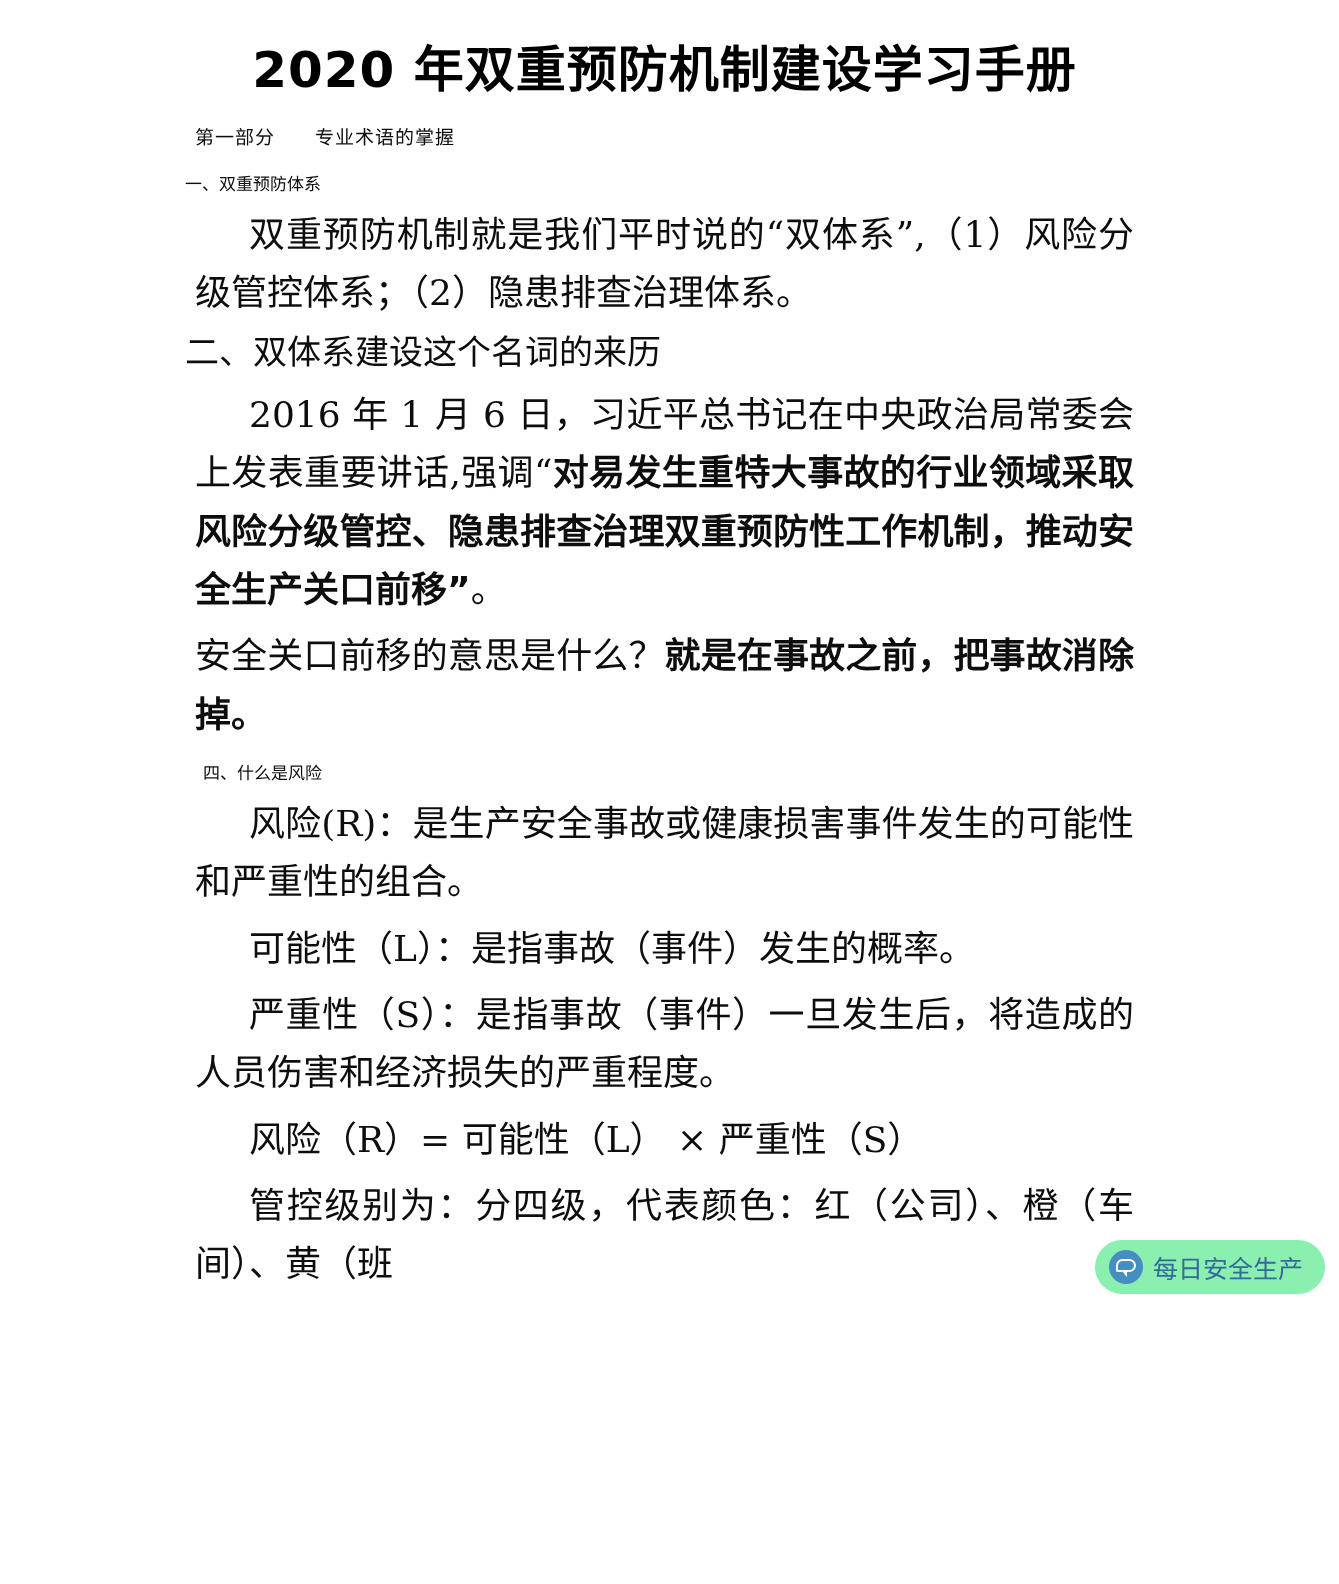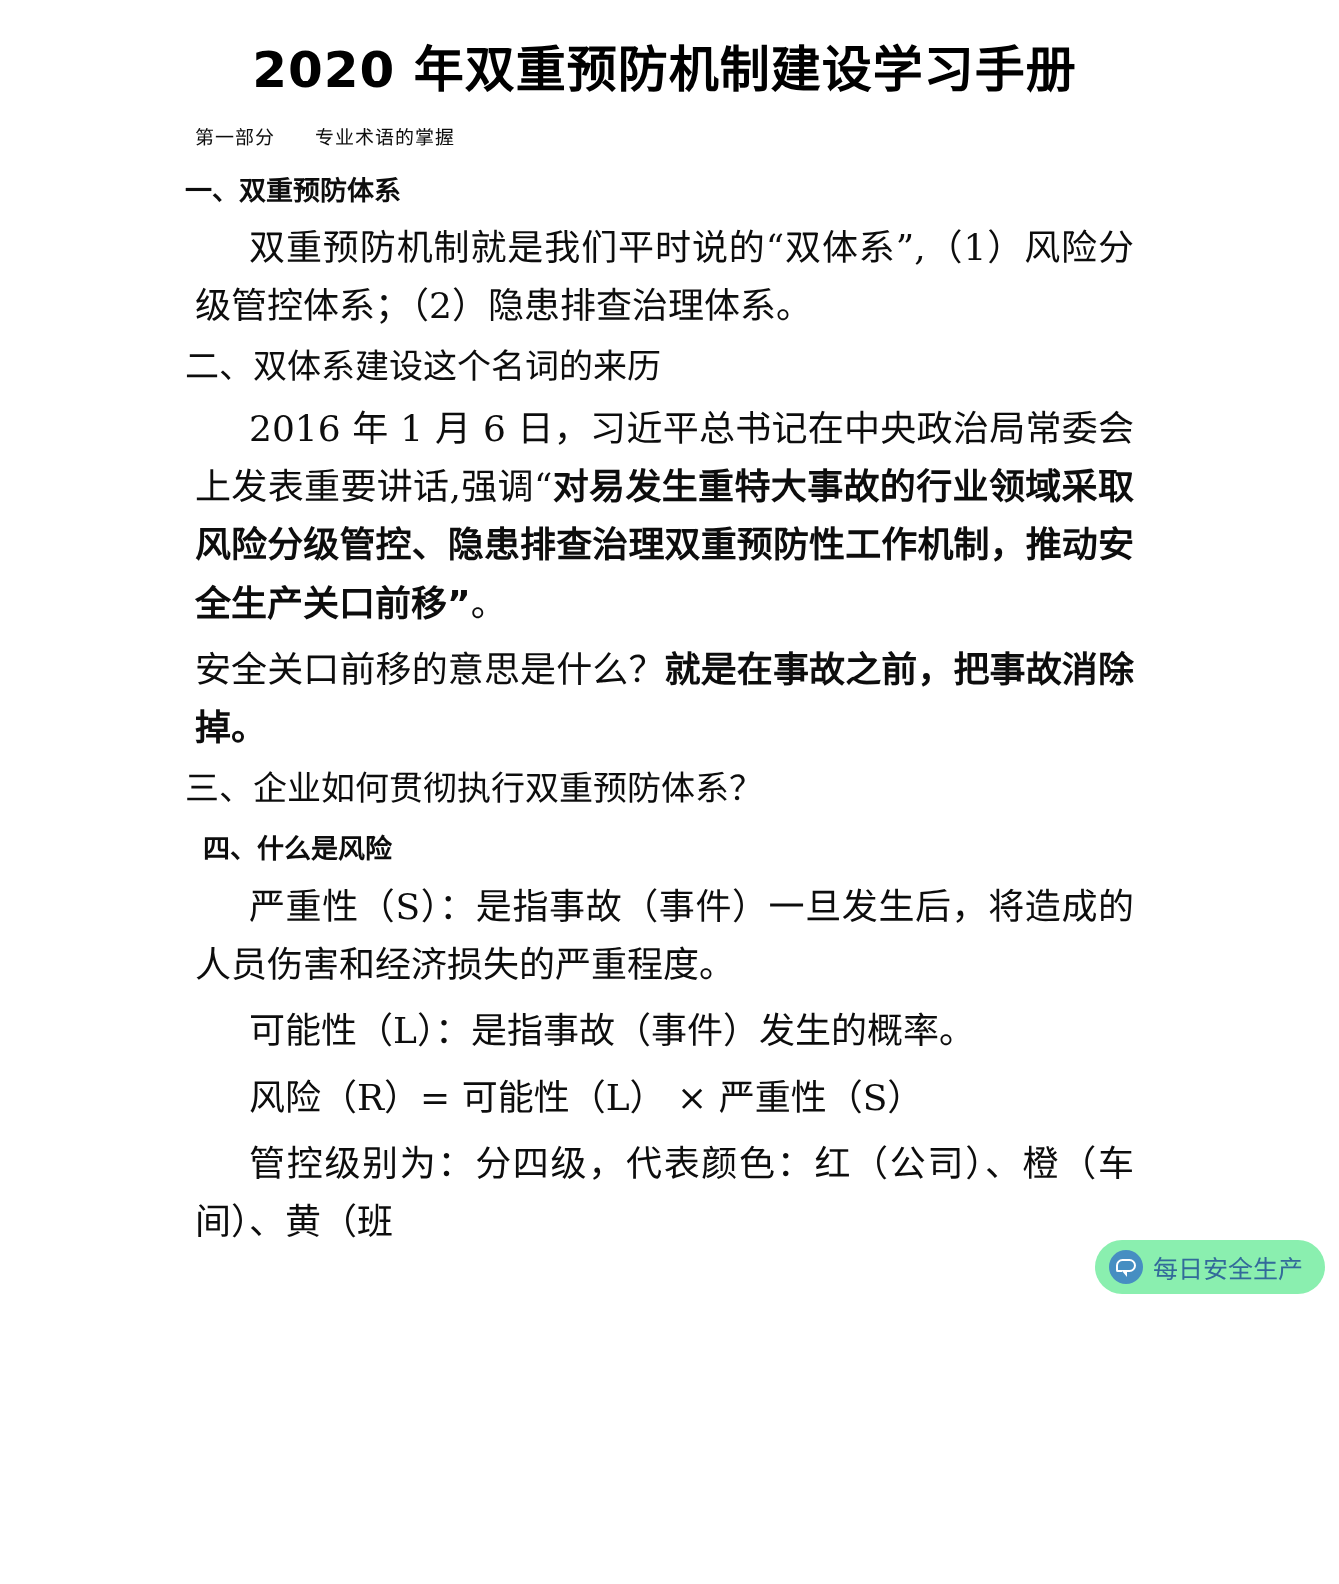--- a/index.html
+++ b/index.html
@@ -38,22 +38,22 @@
     margin: 0 0 22px 0;
     letter-spacing: 1px;
     font-family: Liberation Serif, serif;
   }
   .part-heading .gap {
     display: inline-block;
     width: 40px;
   }
   .sec-heading {
     font-family: "DejaVu Sans", "Liberation Sans", sans-serif;
-    font-weight: bold;
-    font-size: 27px;
+    font-weight: normal;
+    font-size: 17px;
     line-height: 1.35;
     margin: 0 0 10px -10px;
     letter-spacing: 0px;
   }
   .sec-heading.serif {
     font-family: "DejaVu Serif", "Liberation Serif", serif;
     font-weight: normal;
     font-size: 34px;
   }
   .sec-heading.indent-sm {
@@ -133,27 +133,27 @@
     <span>第一部分</span><span class="gap"></span><span>专业术语的掌握</span>
   </div>
 
   <div class="sec-heading">一、双重预防体系</div>
   <p class="body">双重预防机制就是我们平时说的“双体系”,（1）风险分级管控体系；（2）隐患排查治理体系。</p>
 
   <div class="sec-heading serif">二、双体系建设这个名词的来历</div>
   <p class="body"><span>2016 年 1 月 6 日，习近平总书记在中央政治局常委会上发表重要讲话,强调“</span><span class="b">对易发生重特大事故的行业领域采取风险分级管控、隐患排查治理双重预防性工作机制，推动安全生产关口前移”</span><span>。</span></p>
   <p class="body noindent"><span>安全关口前移的意思是什么？</span><span class="b">就是在事故之前，把事故消除掉。</span></p>
 
-  <div class="sec-heading serif">三、企业如何贯彻执行双重预防体系？</div>
 
   <div class="spacer-sm"></div>
 
   <div class="sec-heading indent-sm">四、什么是风险</div>
+  <p class="body">风险(R)：是生产安全事故或健康损害事件发生的可能性和严重性的组合。</p>
+  <p class="body">可能性（L）：是指事故（事件）发生的概率。</p>
   <p class="body">严重性（S）：是指事故（事件）一旦发生后，将造成的人员伤害和经济损失的严重程度。</p>
-  <p class="body">可能性（L）：是指事故（事件）发生的概率。</p>
   <p class="body">风险（R）= 可能性（L） × 严重性（S）</p>
   <p class="body">管控级别为：分四级，代表颜色：红（公司）、橙（车间）、黄（班</p>
 
   <div class="watermark">
     <span class="wm-logo"></span>
     <span>每日安全生产</span>
   </div>
 
 </div>
 

